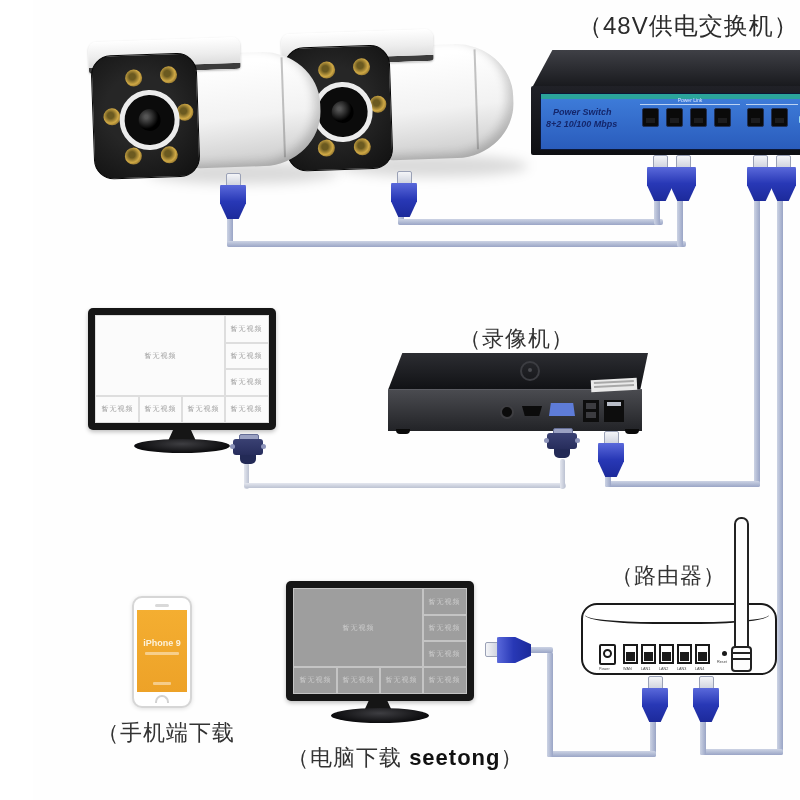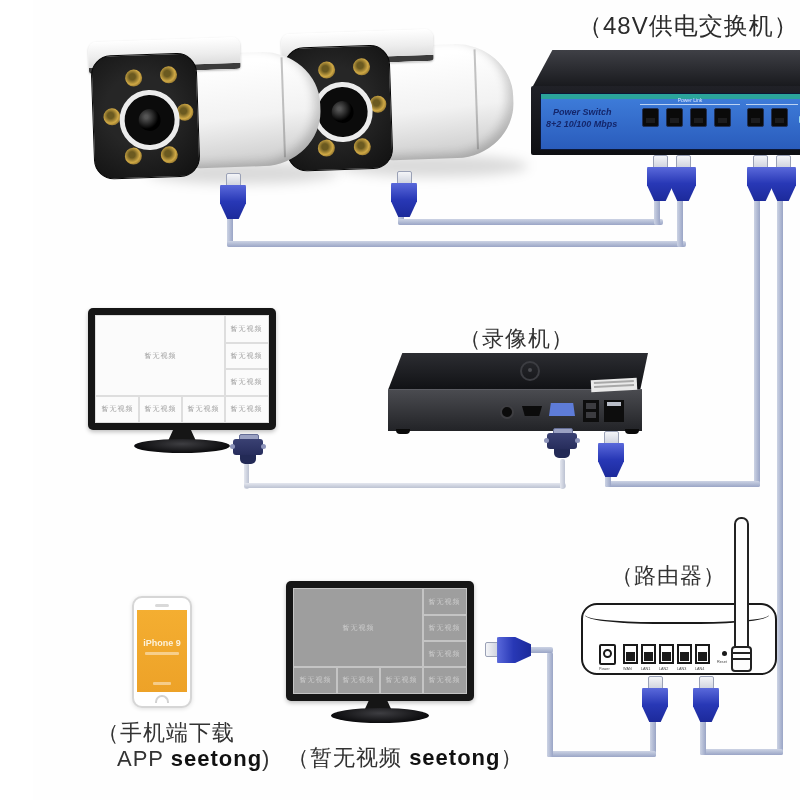--- a/index.html
+++ b/index.html
@@ -312,36 +312,35 @@
   <div class="rj45" style="left:660px;top:676px"></div>
 
   <div class="ph-body"></div>
   <div class="ph-speaker"></div>
   <div class="ph-screen"></div>
   <div class="ph-brand">iPhone 9</div>
   <div class="ph-line" style="left:112px;top:652px;width:34px;height:3px"></div>
   <div class="ph-line" style="left:120px;top:682px;width:18px;height:3px"></div>
   <div class="ph-home"></div>
   <div class="lbl" style="left:64px;top:718px">（手机端下载</div>
-  <div class="lbl" style="left:84px;top:746px"><span>APP </span><b>seetong</b><span>)</span></div>
 
   <div class="bezel" style="left:253px;top:581px;width:188px;height:120px"></div>
   <div id="mon2" class="screen grid-dark" style="left:261px;top:589px;width:172px;height:104px">
       <div class="cell" style="left: 0%; top: 0%; width: 75%; height: 75%;">暂无视频</div>
       <div class="cell" style="left: 75%; top: 0%; width: 25%; height: 25%;">暂无视频</div>
       <div class="cell" style="left: 75%; top: 25%; width: 25%; height: 25%;">暂无视频</div>
       <div class="cell" style="left: 75%; top: 50%; width: 25%; height: 25%;">暂无视频</div>
       <div class="cell" style="left: 0%; top: 75%; width: 25%; height: 25%;">暂无视频</div>
       <div class="cell" style="left: 25%; top: 75%; width: 25%; height: 25%;">暂无视频</div>
       <div class="cell" style="left: 50%; top: 75%; width: 25%; height: 25%;">暂无视频</div>
       <div class="cell" style="left: 75%; top: 75%; width: 25%; height: 25%;">暂无视频</div>
     </div>
   <div class="neck" style="left:331px;top:700px;width:28px;height:11px"></div>
   <div class="base" style="left:298px;top:708px;width:98px;height:15px"></div>
-  <div class="lbl" style="left:254px;top:743px"><span>（暂无视频 </span><b>seetong</b><span>）</span></div>
+  <div class="lbl" style="left:254px;top:743px"><span>（电脑下载 </span><b>seetong</b><span>）</span></div>
 
   <div class="rj45 left" style="left:462px;top:627px"></div>
 
 <div class="rt-plabel" style="left: 590px; top: 666px;">WAN</div>
     <div class="rt-plabel" style="left: 608px; top: 666px;">LAN1</div>
     <div class="rt-plabel" style="left: 626px; top: 666px;">LAN2</div>
     <div class="rt-plabel" style="left: 644px; top: 666px;">LAN3</div>
     <div class="rt-plabel" style="left: 662px; top: 666px;">LAN4</div>
   </div>
 

